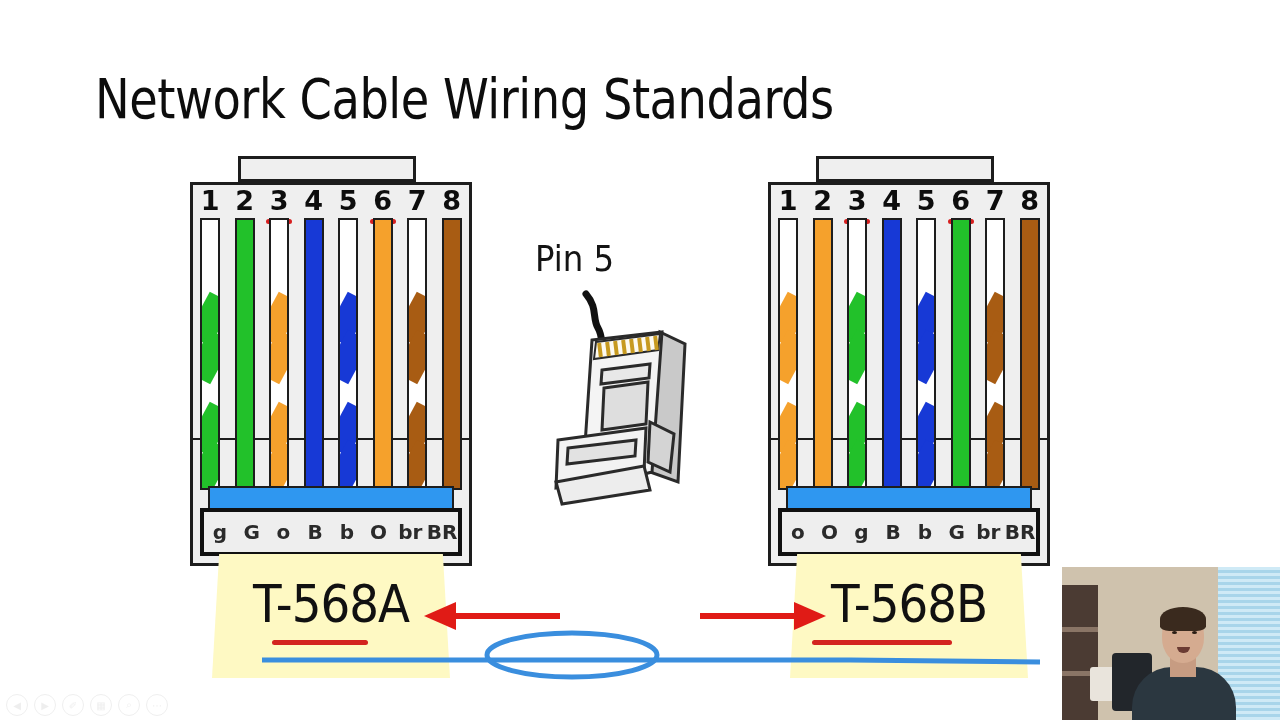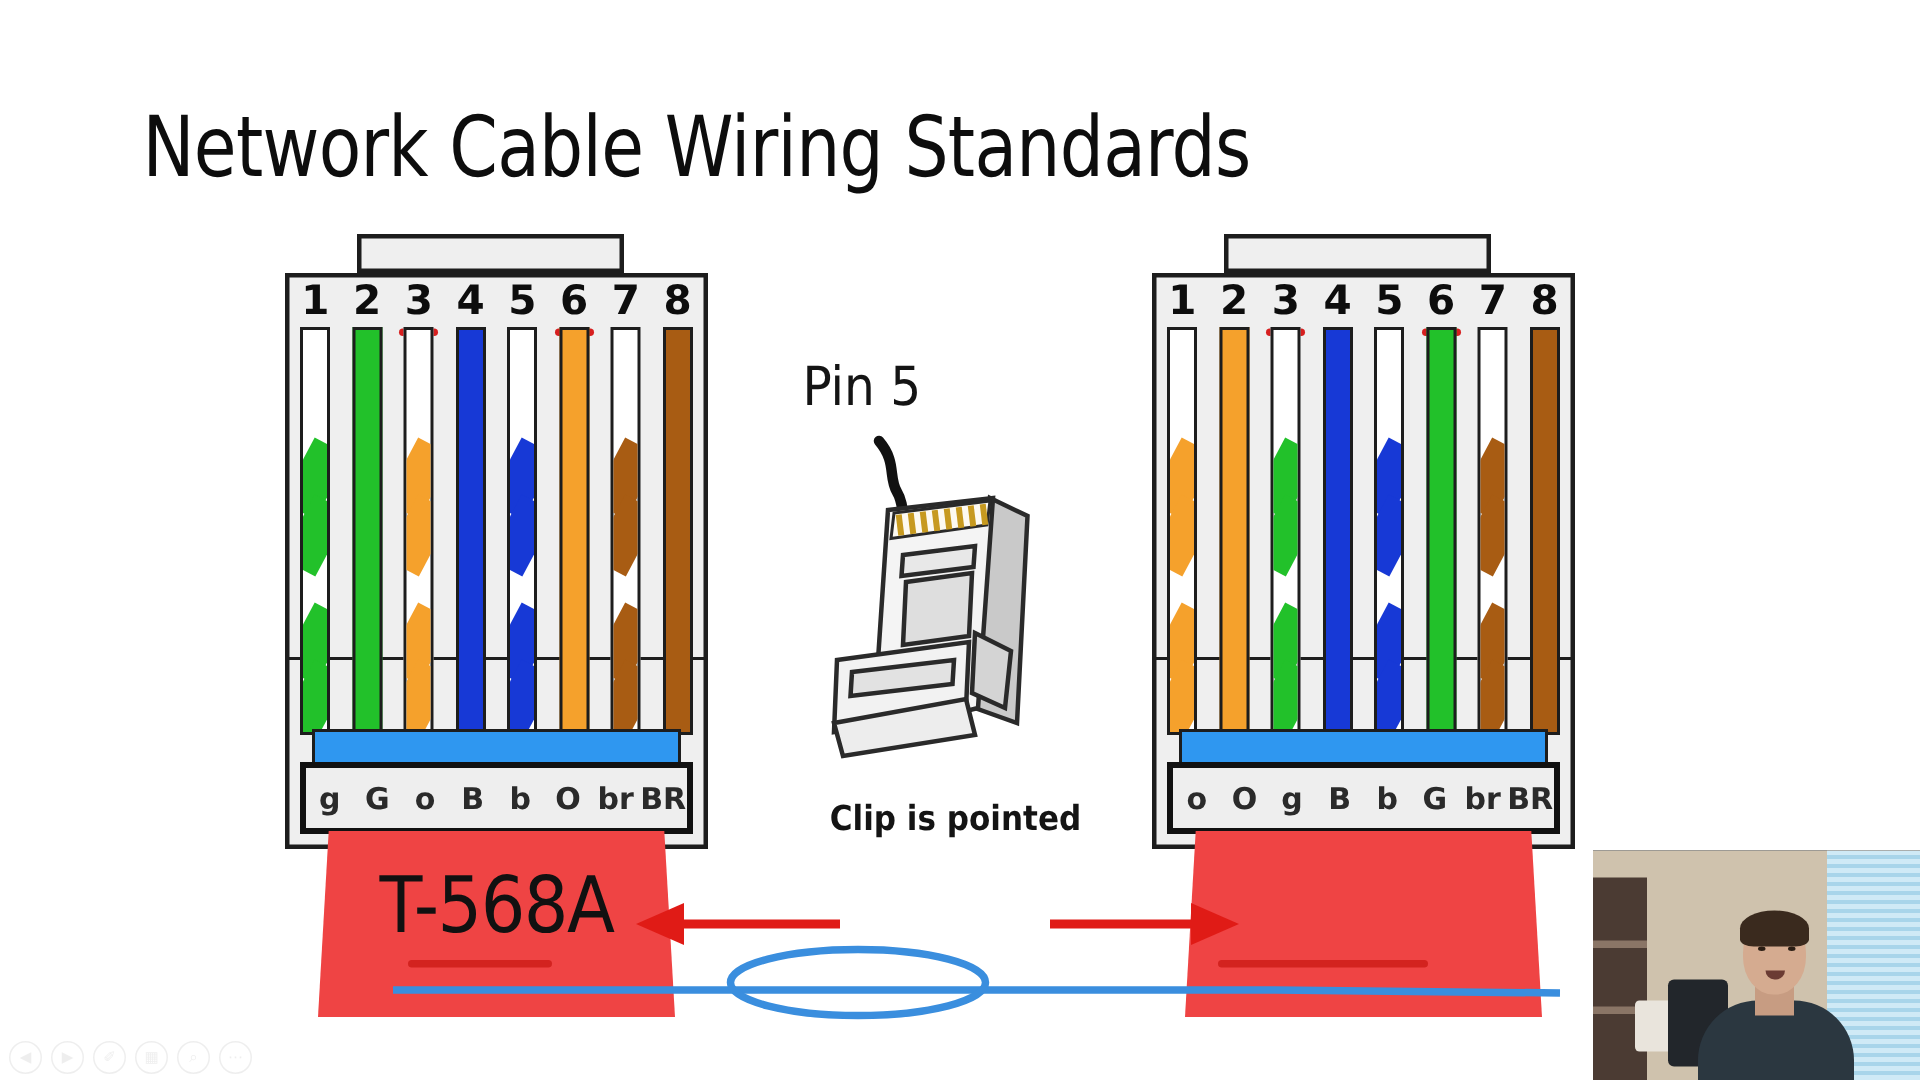--- a/index.html
+++ b/index.html
@@ -130,21 +130,21 @@
     text-align: center;
     font-family: "DejaVu Sans", sans-serif;
     font-size: 20px;
     font-weight: bold;
     color: #2a2a2a;
   }
   .boot-body {
     position: absolute;
     left: 22px; top: 398px;
     width: 238px; height: 124px;
-    background: #ef4444;
+    background: #fef9c3;
     clip-path: polygon(3% 0%, 97% 0%, 100% 100%, 0% 100%);
   }
   .boot-label {
     position: absolute;
     left: 0; top: 20px;
     width: 238px;
     text-align: center;
     font-family: "DejaVu Sans Condensed", "Liberation Sans", sans-serif;
     font-size: 52px;
     font-weight: 400;
@@ -402,27 +402,27 @@
         <div class="label-cell">o</div>
         <div class="label-cell">O</div>
         <div class="label-cell">g</div>
         <div class="label-cell">B</div>
         <div class="label-cell">b</div>
         <div class="label-cell">G</div>
         <div class="label-cell">br</div>
         <div class="label-cell">BR</div>
       </div>
     <div class="boot-body">
+      <div class="boot-label">T-568B</div>
       <div class="boot-underline" style="left:22px; top:86px; width:140px;"></div>
     </div>
   </div>
 
   <div id="pin1-label">Pin 5</div>
   <div id="clip-note">
-    <div>Clip is pointed</div>
   </div>
 
   <svg id="plug-drawing" width="180" height="230" viewBox="0 0 180 230">
 
     <g>
       <path d="M46,12 C58,26 52,36 58,46 C64,56 60,66 66,78" stroke="#111" stroke-width="7" fill="none" stroke-linecap="round"></path>
       <polygon points="56,76 80,76 68,100" fill="#111"></polygon>
     </g>
 
     <g transform="translate(10,40)">

